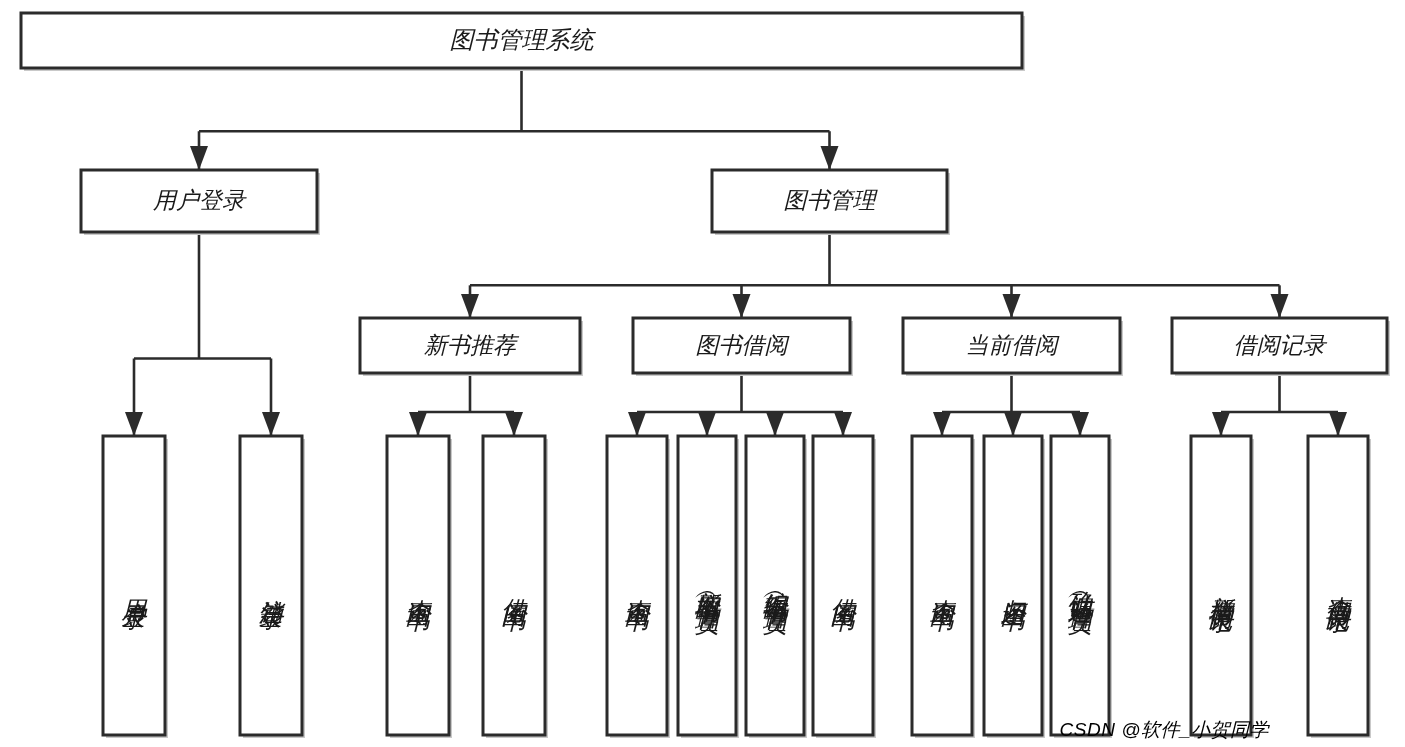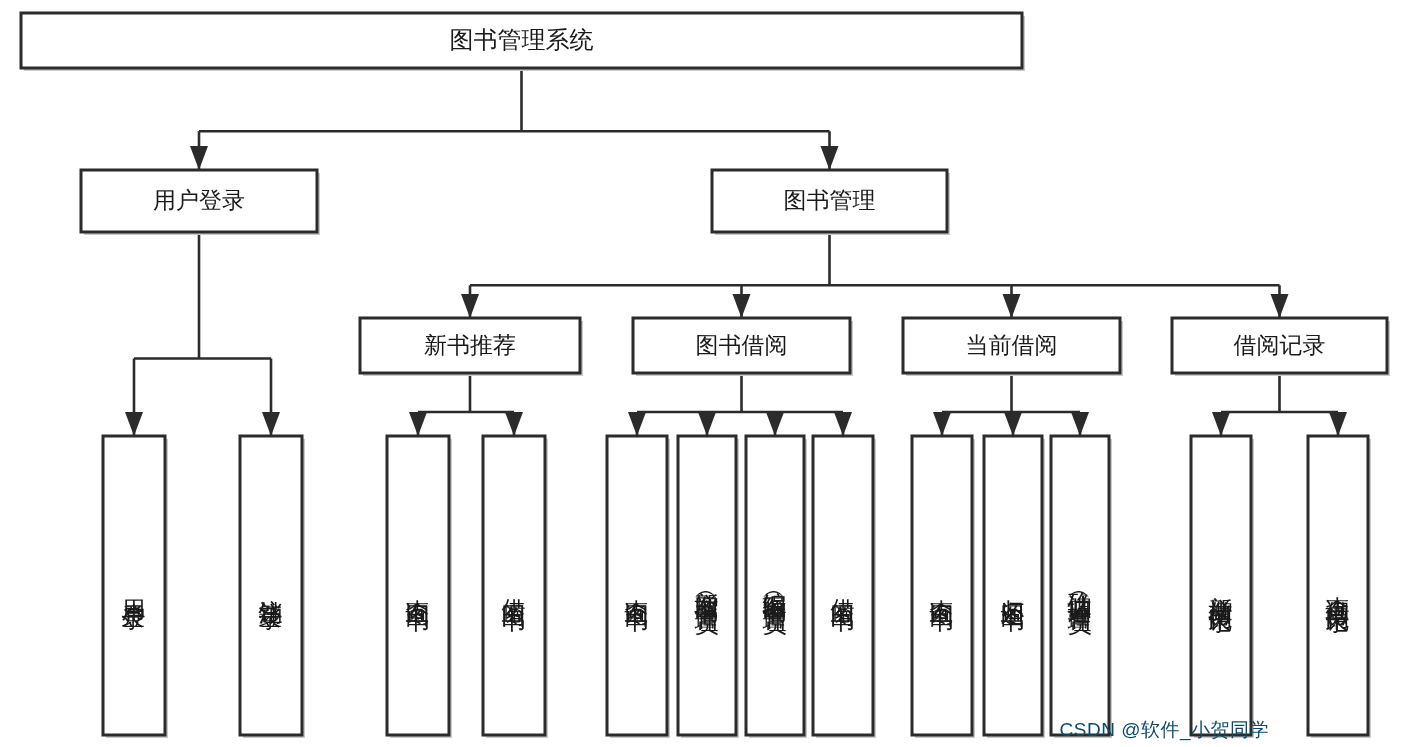--- a/index.html
+++ b/index.html
@@ -11,20 +11,21 @@
     width: 1405px;
     height: 747px;
     font-family: "Liberation Sans", "DejaVu Sans", sans-serif;
     overflow: hidden;
   }
   #stage {
     position: relative;
     width: 1277px;
     height: 747px;
     background: #ffffff;
+    font-style: italic;
   }
   svg#diagram {
     position: absolute;
     top: 0;
     left: 0;
     width: 1405px;
     height: 747px;
   }
   .node-rect {
     fill: #ffffff;
@@ -70,21 +71,21 @@
     color: #1a1a1a;
     white-space: nowrap;
     pointer-events: none;
   }
   .watermark {
     position: absolute;
     right: 8px;
     bottom: 4px;
     font-family: "Liberation Sans", "DejaVu Sans", sans-serif;
     font-size: 19px;
-    color: #0c4a6e;
+    color: #000000;
     letter-spacing: 0.5px;
     white-space: nowrap;
   }
 </style>
 </head>
 <body>
 
 <div id="stage">
 
   <svg id="diagram" viewBox="0 0 1405 747">

